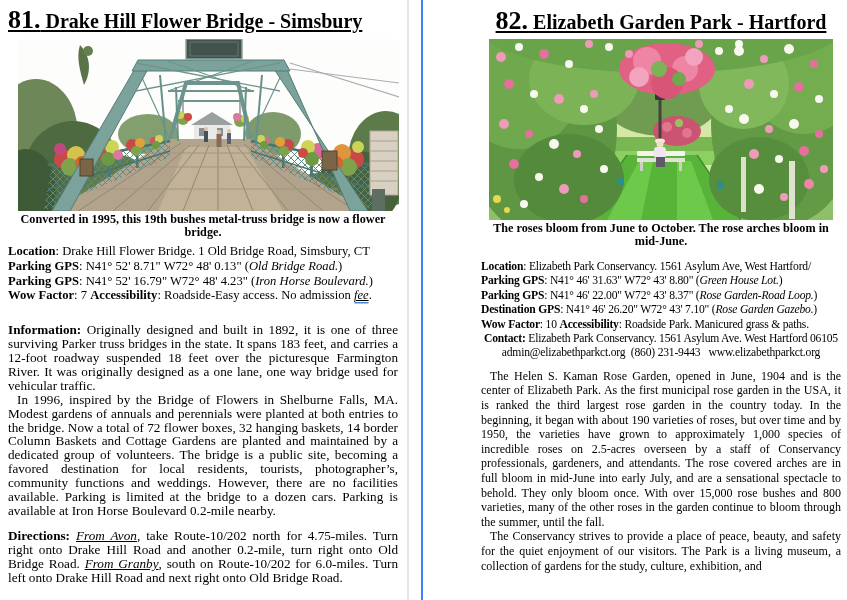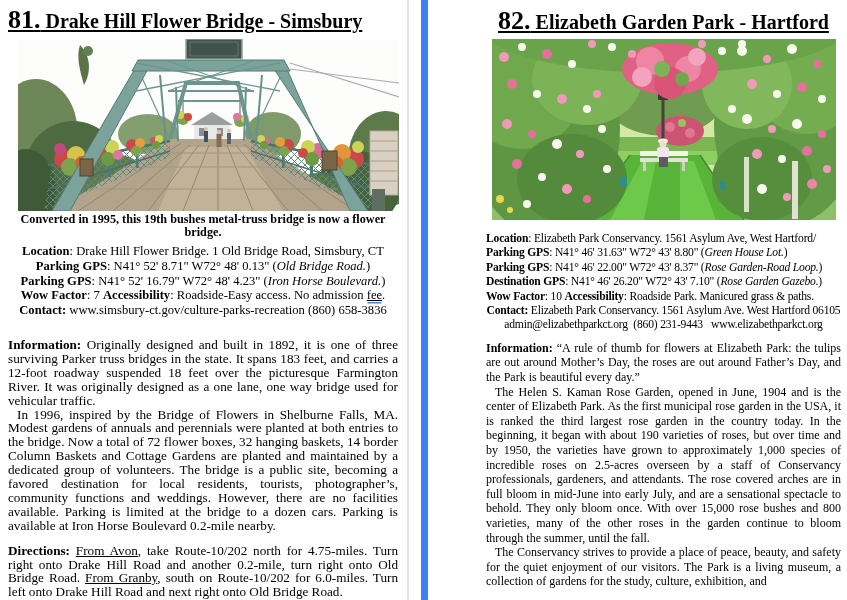--- a/index.html
+++ b/index.html
@@ -1,43 +1,43 @@
 <!DOCTYPE html>
 <html><head>
 <meta charset="utf-8">
 <style>
   html,body{margin:0;padding:0;background:#ffffff;}
   body{width:847px;height:600px;font-family:"Liberation Serif",serif;color:#000;}
   .spread{position:relative;width:847px;height:600px;background:#fff;overflow:hidden;}
   .page{position:absolute;top:0;height:600px;box-sizing:border-box;overflow:hidden;background:#fff;}
   .page-l{left:0;width:409px;border-right:2px solid #e4e4e4;padding:5px 9px 0 8px;}
-  .page-r{left:421px;width:426px;border-left:7px solid #3b82f6;padding:6px 6px 0 58px;}
+  .page-r{left:421px;width:426px;border-left:2px solid #3b82f6;padding:6px 6px 0 58px;}
   .ptitle{font-weight:bold;font-size:20px;line-height:30px;white-space:nowrap;}
   .ptitle .tline{text-decoration:underline;text-decoration-thickness:2px;text-underline-offset:2px;}
   .ptitle .num{font-size:26px;}
   .ptitle-r{text-align:center;}
   .photo{display:block;}
   .photo-l{margin:3px 0 0 10px;width:381px;height:172px;}
   .photo-r{margin:2px auto 0 auto;width:344px;height:181px;}
   .caption{font-weight:bold;font-size:12.2px;text-align:center;margin-top:2px;line-height:13px;}
   .details{margin-top:5px;}
-  .details-l{font-size:12.6px;line-height:14.8px;text-align:center;}
+  .details-l{font-size:12.6px;line-height:14.8px;}
   .details-r{font-size:11.6px;line-height:14.4px;letter-spacing:-0.2px;margin-top:12px;}
   .dline{white-space:nowrap;}
   .dline.center{text-align:center;}
   .para{text-align:justify;}
   .para-l{font-size:13.2px;line-height:13.9px;}
   .para-r{font-size:12px;line-height:14.6px;}
   .info-l{margin-top:20px;}
   .info-r{margin-top:8px;}
   .dirs-l{margin-top:11px;}
   .indent{text-indent:9px;}
   .b{font-weight:bold;}
   .i{font-style:italic;}
-  .u{text-decoration:underline;}
+  .u{text-decoration:underline;font-style:italic;}
   .w{box-shadow:0 2px 0 -0.5px #4a86d8;}
   svg{display:block;}
 </style>
 </head>
 <body>
 
 <div class="spread">
 
   <div class="page page-l">
     <div class="ptitle"><span class="tline"><span class="num">81.</span><span> Drake Hill Flower Bridge - Simsbury</span></span></div>
@@ -207,21 +207,20 @@
       </svg>
     </div>
 
     <div class="caption">Converted in 1995, this 19th bushes metal-truss bridge is now a flower bridge.</div>
 
     <div class="details details-l">
       <div class="dline"><span class="b">Location</span><span>: Drake Hill Flower Bridge. 1 Old Bridge Road, Simsbury, CT</span></div>
       <div class="dline"><span class="b">Parking GPS</span><span>: N41° 52' 8.71" W72° 48' 0.13" (</span><span class="i">Old Bridge Road.</span><span>)</span></div>
       <div class="dline"><span class="b">Parking GPS</span><span>: N41° 52' 16.79" W72° 48' 4.23" (</span><span class="i">Iron Horse Boulevard.</span><span>)</span></div>
       <div class="dline"><span class="b">Wow Factor</span><span>: 7 </span><span class="b">Accessibility</span><span>: Roadside-Easy access. No admission </span><span class="u w">fee</span><span>.</span></div>
-      <div class="dline"><span class="b">Contact:</span><span> www.simsbury-ct.gov/culture-parks-recreation (860) 658-3836</span></div>
     </div>
 
     <div class="info-l">
       <div class="para para-l"><span class="b">Information:</span><span> Originally designed and built in 1892, it is one of three surviving Parker truss bridges in the state. It spans 183 feet, and carries a 12-foot roadway suspended 18 feet over the picturesque Farmington River. It was originally designed as a one lane, one way bridge used for vehicular traffic.</span></div>
       <div class="para para-l indent"><span>In 1996, inspired by the Bridge of Flowers in Shelburne Falls, MA. Modest gardens of annuals and perennials were planted at both entries to the bridge. Now a total of 72 flower boxes, 32 hanging baskets, 14 border Column Baskets and Cottage Gardens are planted and maintained by a dedicated group of volunteers. The bridge is a public site, becoming a favored destination for local residents, tourists, photographer’s, community functions and weddings. However, there are no facilities available. Parking is limited at the bridge to a dozen cars.  Parking is available at Iron Horse Boulevard 0.2-mile nearby.</span></div>
     </div>
 
     <div class="dirs-l">
       <div class="para para-l"><span class="b">Directions:</span><span> </span><span class="u">From Avon</span><span>, take Route-10/202 north for 4.75-miles. Turn right onto Drake Hill Road and another 0.2-mile, turn right onto Old Bridge Road. </span><span class="u">From Granby</span><span>, south on Route-10/202 for 6.0-miles. Turn left onto Drake Hill Road and next right onto Old Bridge Road.</span></div>
     </div>
@@ -349,31 +348,31 @@
             <circle cx="210" cy="5" r="4" fill="#ef9ab8"></circle>
           <circle cx="100" cy="5" r="4" fill="#ef9ab8"></circle>
             <circle cx="250" cy="5" r="4" fill="#f8f8ee"></circle>
         </g>
 
         <rect x="128" y="138" width="7" height="9" fill="#2e8e8a"></rect>
         <rect x="228" y="142" width="6" height="8" fill="#2e8e8a"></rect>
       </svg>
     </div>
 
+    <div class="caption">The roses bloom from June to October. The rose arches bloom in mid-June.</div>
 
     <div class="details details-r">
       <div class="dline"><span class="b">Location</span><span>: Elizabeth Park Conservancy. 1561 Asylum Ave, West Hartford/</span></div>
       <div class="dline"><span class="b">Parking GPS</span><span>: N41° 46' 31.63" W72° 43' 8.80" (</span><span class="i">Green House Lot.</span><span>)</span></div>
       <div class="dline"><span class="b">Parking GPS</span><span>: N41° 46' 22.00" W72° 43' 8.37" (</span><span class="i">Rose Garden-Road Loop.</span><span>)</span></div>
       <div class="dline"><span class="b">Destination GPS</span><span>: N41° 46' 26.20" W72° 43' 7.10" (</span><span class="i">Rose Garden Gazebo.</span><span>)</span></div>
       <div class="dline"><span class="b">Wow Factor</span><span>: 10 </span><span class="b">Accessibility</span><span>: Roadside Park. Manicured grass &amp; paths.</span></div>
       <div class="dline center"><span class="b">Contact:</span><span> Elizabeth Park Conservancy. 1561 Asylum Ave. West Hartford 06105</span></div>
       <div class="dline center"><span>admin@elizabethparkct.org &nbsp;(860) 231-9443 &nbsp; www.elizabethparkct.org</span></div>
     </div>
 
     <div class="info-r">
-      <div class="para para-r"><span class="b">Information:</span><span> “A rule of thumb for flowers at Elizabeth Park: the tulips are out around Mother’s Day, the roses are out around Father’s Day, and the Park is beautiful every day.”</span></div>
       <div class="para para-r indent"><span>The Helen S. Kaman Rose Garden, opened in June, 1904 and is the center of Elizabeth Park. As the first municipal rose garden in the USA, it is ranked the third largest rose garden in the country today. In the beginning, it began with about 190 varieties of roses, but over time and by 1950, the varieties have grown to approximately 1,000 species of incredible roses on 2.5-acres overseen by a staff of Conservancy professionals, gardeners, and attendants. The rose covered arches are in full bloom in mid-June into early July, and are a sensational spectacle to behold. They only bloom once. With over 15,000 rose bushes and 800 varieties, many of the other roses in the garden continue to bloom through the summer, until the fall.</span></div>
       <div class="para para-r indent"><span>The Conservancy strives to provide a place of peace, beauty, and safety for the quiet enjoyment of our visitors. The Park is a living museum, a collection of gardens for the study, culture, exhibition, and</span></div>
     </div>
   </div>
 
 </div>
 
 </body></html>

